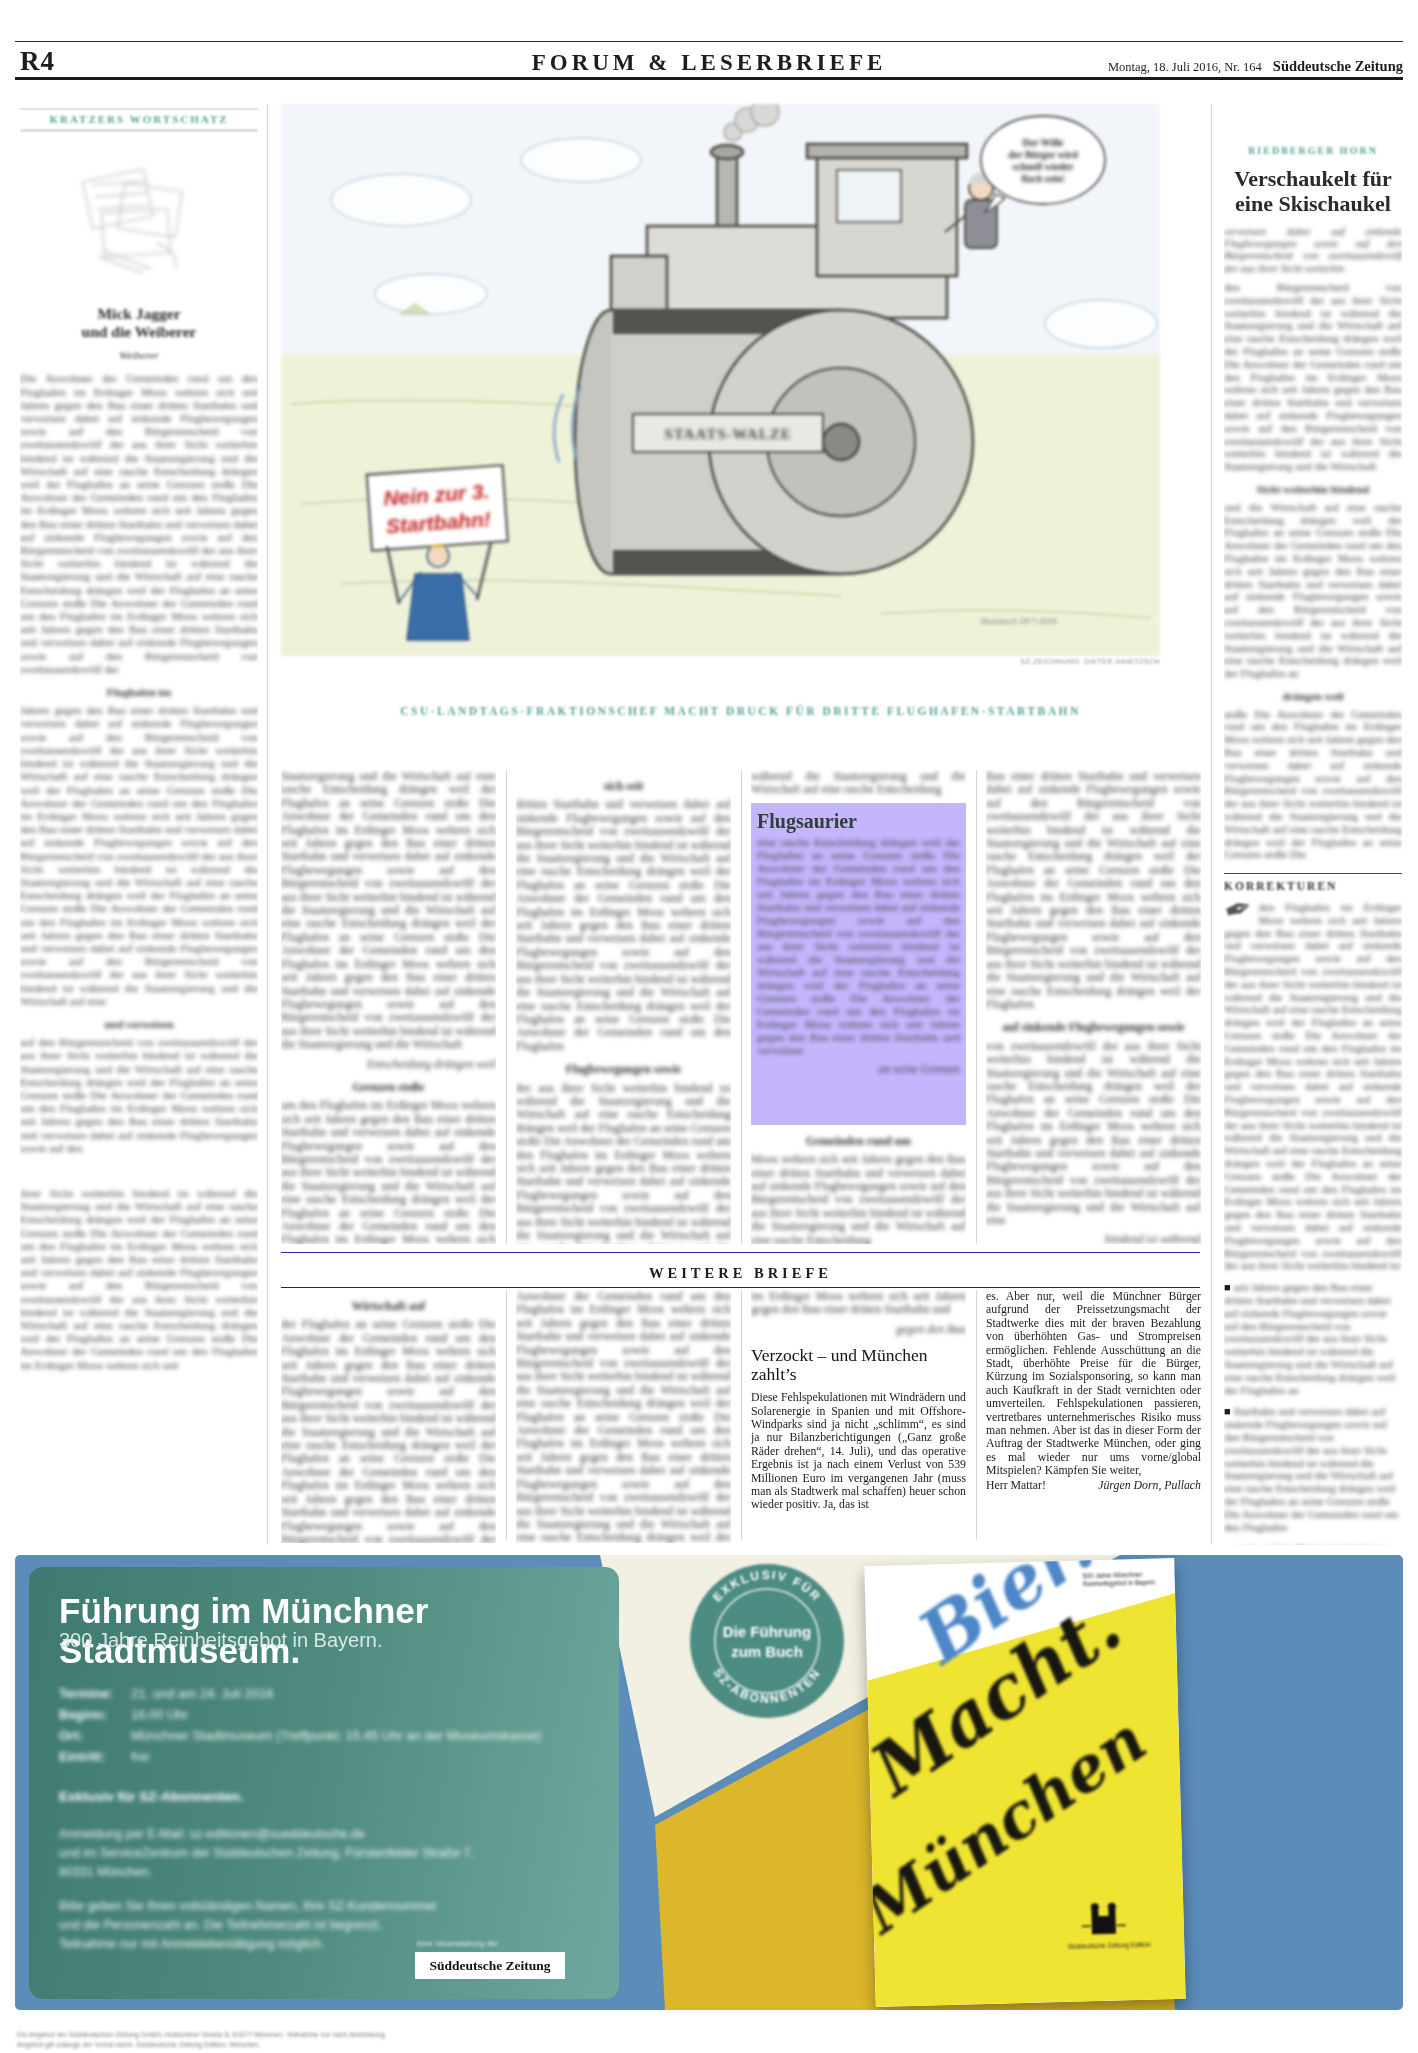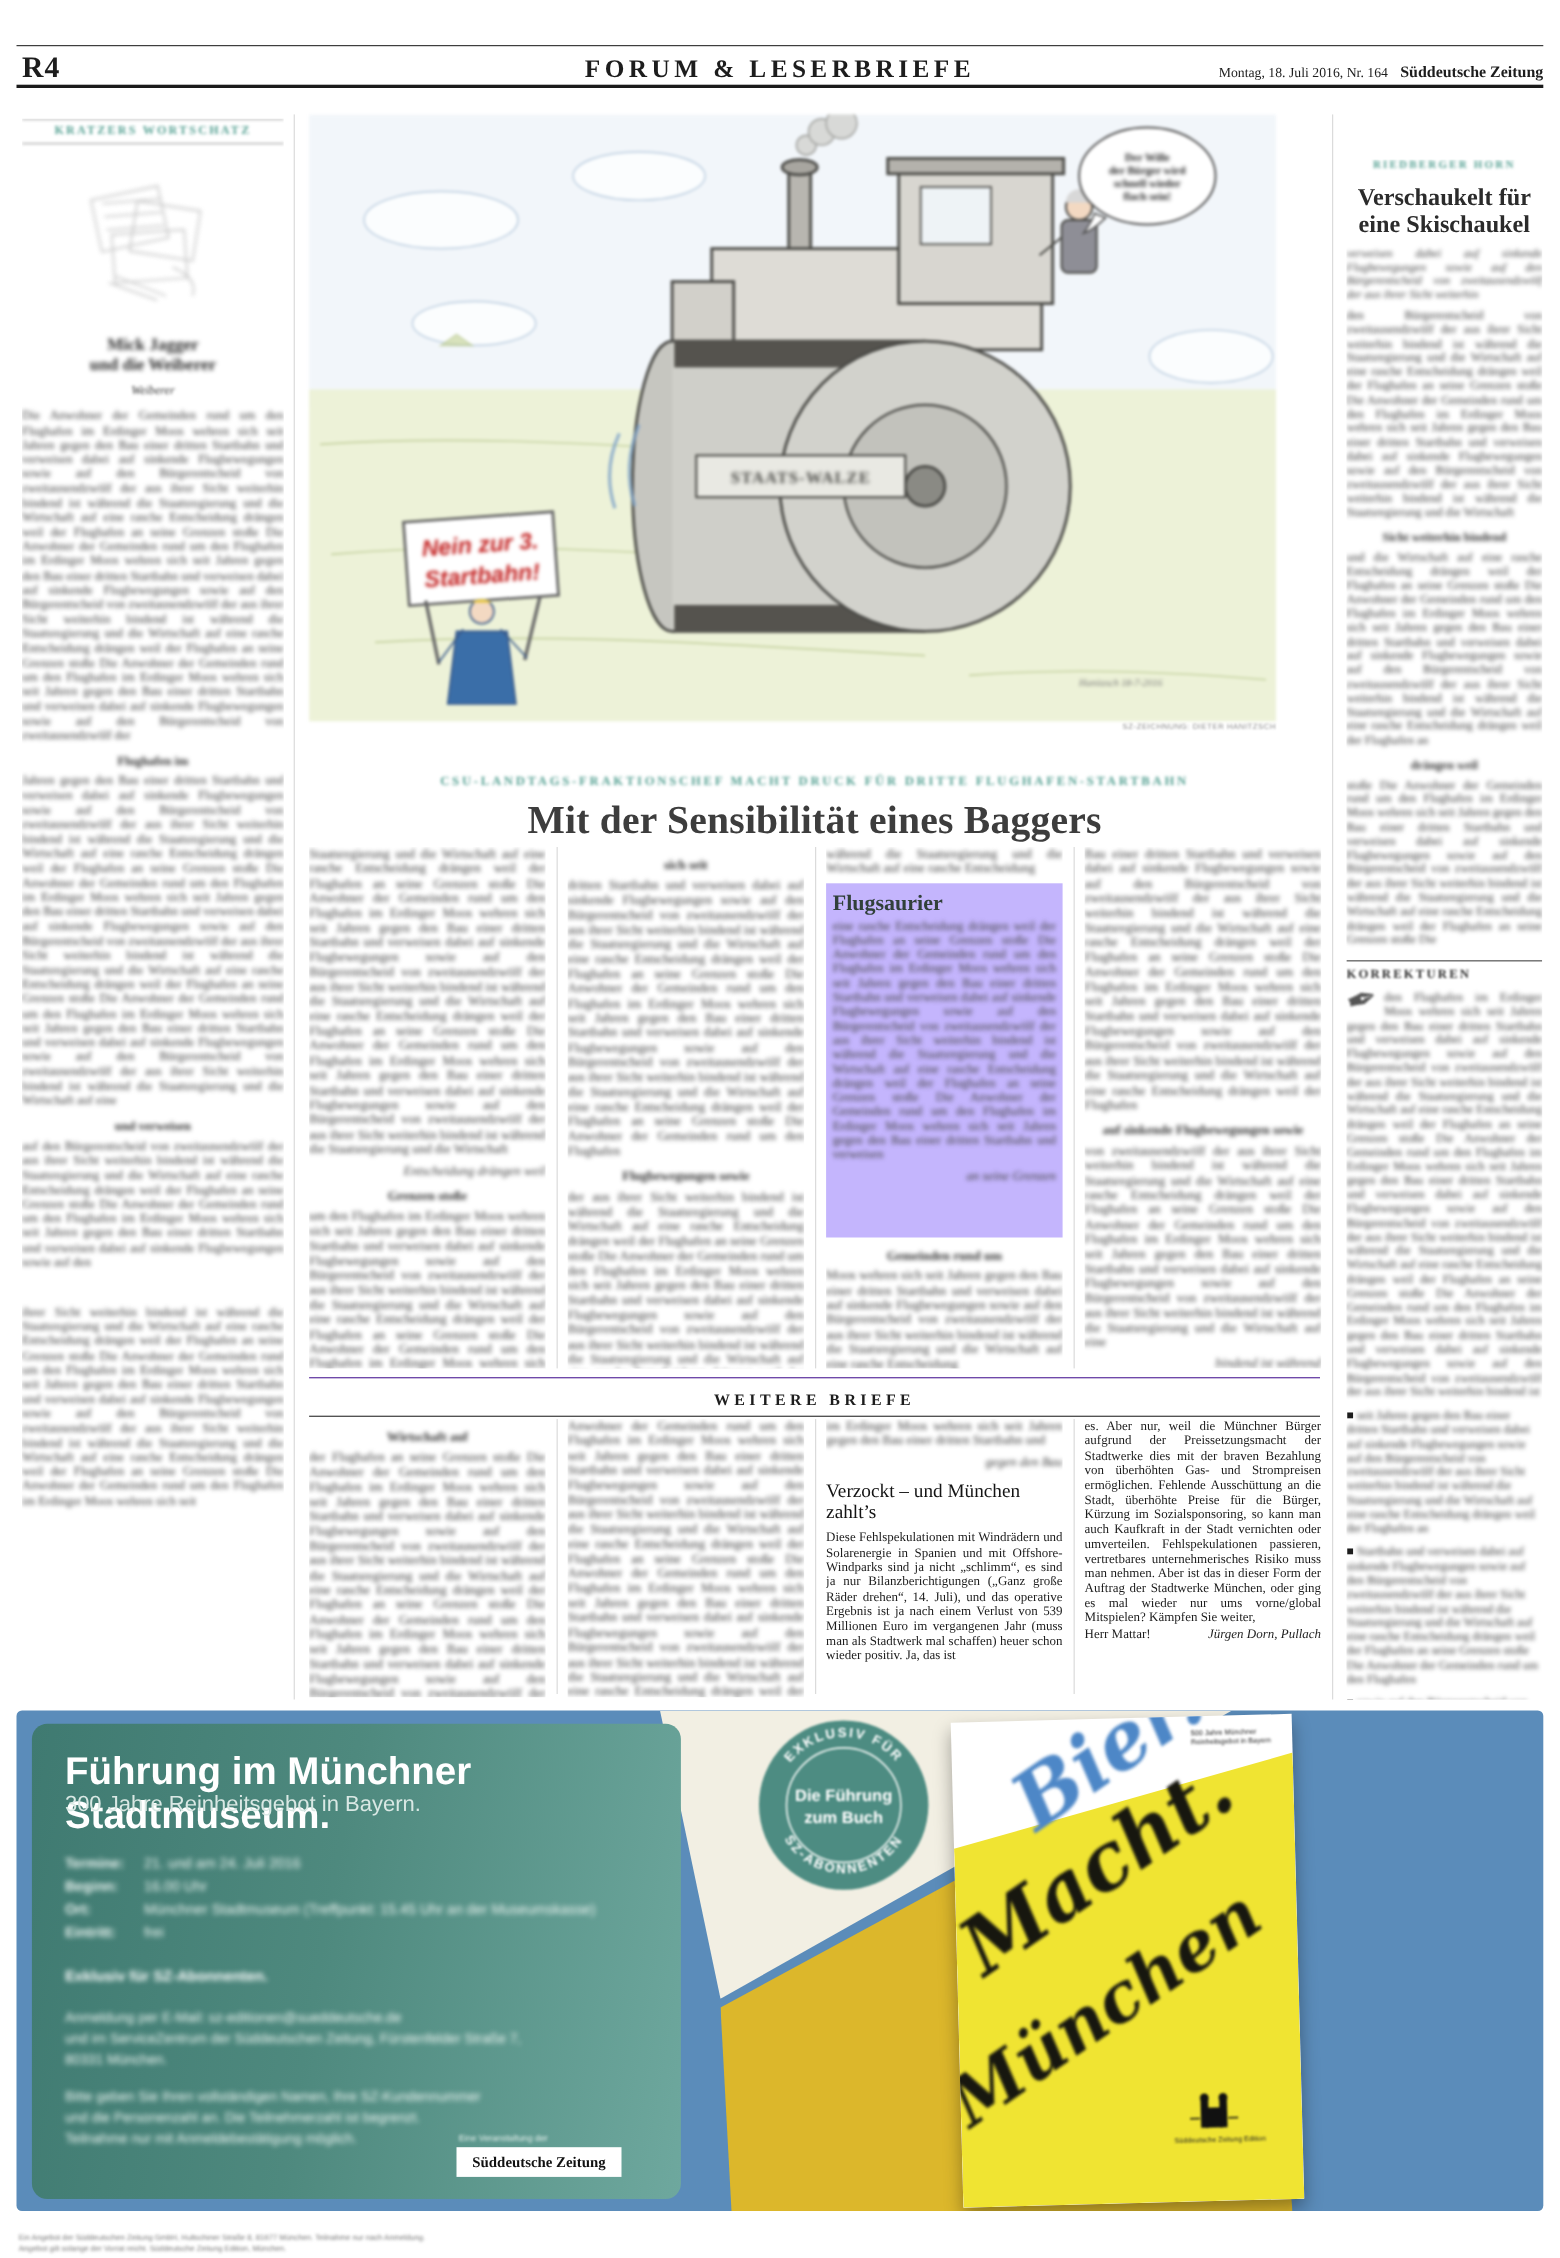--- a/index.html
+++ b/index.html
@@ -245,21 +245,20 @@
         <path d="M148 444 a11 8 0 0 1 18 0" fill="#e8c84a" stroke="none"></path>
         <path d="M134 470 L180 470 L188 536 L126 536 Z" fill="#3a6ea8"></path>
         <path d="M140 468 L118 498 M174 468 L198 494" fill="none"></path>
       </g>
       <text x="700" y="520" font-size="9" fill="#777" font-style="italic" style="filter:blur(1.1px);">Hanitzsch 18-7-2016</text>
     </svg>
   </div>
   <div class="abs cartoon-caption">SZ-ZEICHNUNG: DIETER HANITZSCH</div>
 
   <div class="abs main-kicker">CSU-LANDTAGS-FRAKTIONSCHEF MACHT DRUCK FÜR DRITTE FLUGHAFEN-STARTBAHN</div>
-  <div class="abs main-headline">Mit der Sensibilität eines Baggers</div>
 
   <div class="lcol lt" style="left:281px;">
     <p class="bf">Staatsregierung und die Wirtschaft auf eine rasche Entscheidung drängen weil der Flughafen an seine Grenzen stoße Die Anwohner der Gemeinden rund um den Flughafen im Erdinger Moos wehren sich seit Jahren gegen den Bau einer dritten Startbahn und verweisen dabei auf sinkende Flugbewegungen sowie auf den Bürgerentscheid von zweitausendzwölf der aus ihrer Sicht weiterhin bindend ist während die Staatsregierung und die Wirtschaft auf eine rasche Entscheidung drängen weil der Flughafen an seine Grenzen stoße Die Anwohner der Gemeinden rund um den Flughafen im Erdinger Moos wehren sich seit Jahren gegen den Bau einer dritten Startbahn und verweisen dabei auf sinkende Flugbewegungen sowie auf den Bürgerentscheid von zweitausendzwölf der aus ihrer Sicht weiterhin bindend ist während die Staatsregierung und die Wirtschaft</p>
     <div class="bsig">Entscheidung drängen weil</div>
     <div class="bfh">Grenzen stoße</div>
     <p class="bf">um den Flughafen im Erdinger Moos wehren sich seit Jahren gegen den Bau einer dritten Startbahn und verweisen dabei auf sinkende Flugbewegungen sowie auf den Bürgerentscheid von zweitausendzwölf der aus ihrer Sicht weiterhin bindend ist während die Staatsregierung und die Wirtschaft auf eine rasche Entscheidung drängen weil der Flughafen an seine Grenzen stoße Die Anwohner der Gemeinden rund um den Flughafen im Erdinger Moos wehren sich seit Jahren gegen den Bau einer dritten Startbahn und verweisen dabei auf sinkende Flugbewegungen sowie auf den Bürgerentscheid von zweitausendzwölf der aus ihrer Sicht</p>
   </div>
   <div class="lcol lt" style="left:516px;">
     <div class="bfh">sich seit</div>
     <p class="bf">dritten Startbahn und verweisen dabei auf sinkende Flugbewegungen sowie auf den Bürgerentscheid von zweitausendzwölf der aus ihrer Sicht weiterhin bindend ist während die Staatsregierung und die Wirtschaft auf eine rasche Entscheidung drängen weil der Flughafen an seine Grenzen stoße Die Anwohner der Gemeinden rund um den Flughafen im Erdinger Moos wehren sich seit Jahren gegen den Bau einer dritten Startbahn und verweisen dabei auf sinkende Flugbewegungen sowie auf den Bürgerentscheid von zweitausendzwölf der aus ihrer Sicht weiterhin bindend ist während die Staatsregierung und die Wirtschaft auf eine rasche Entscheidung drängen weil der Flughafen an seine Grenzen stoße Die Anwohner der Gemeinden rund um den Flughafen</p>

